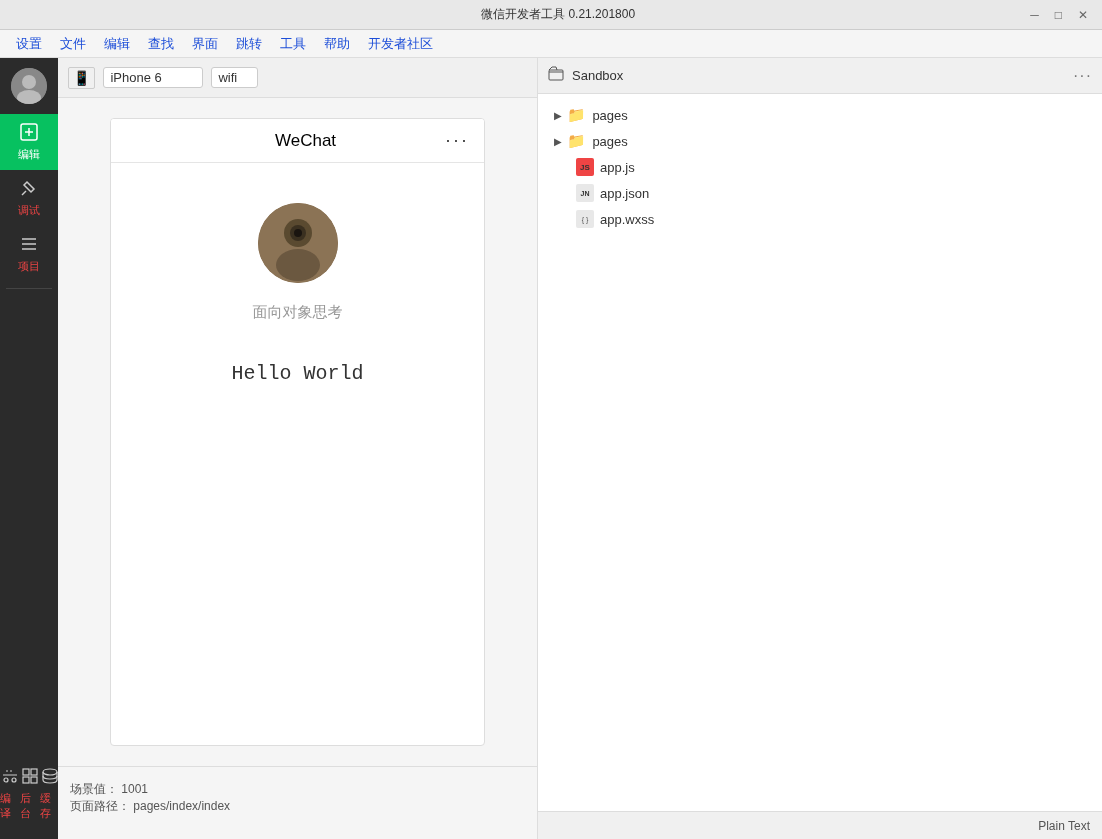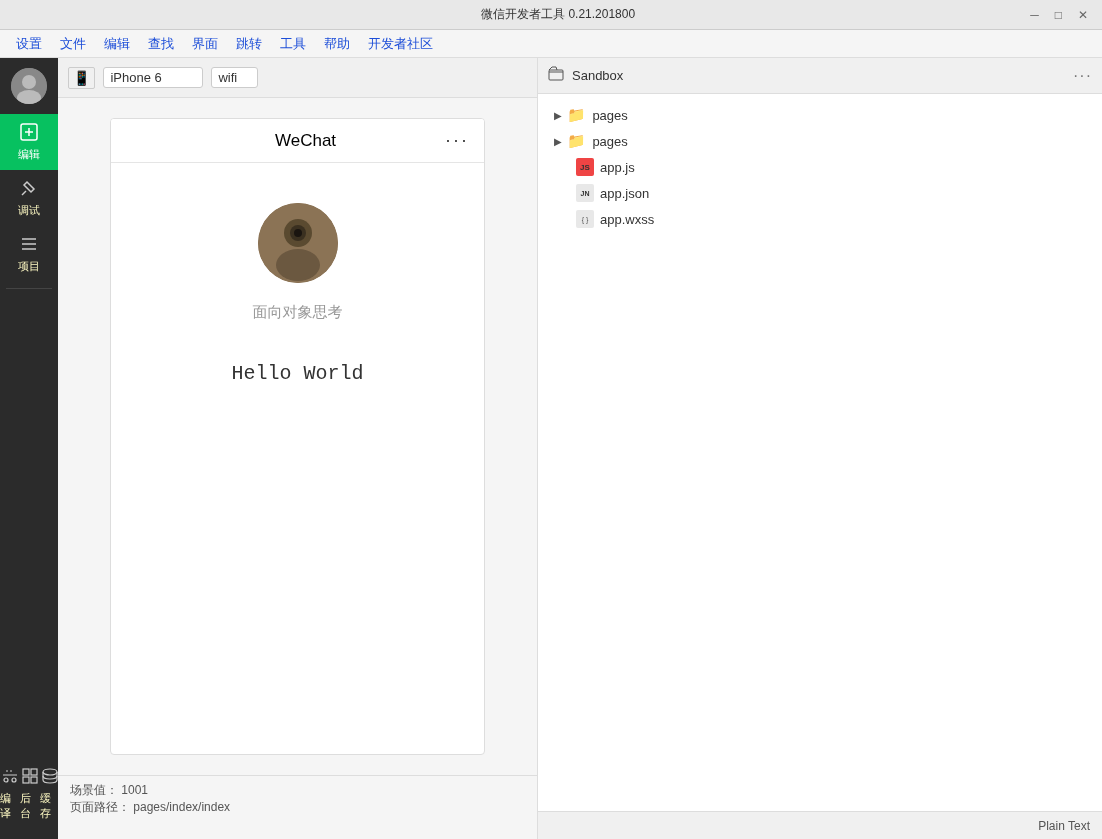--- a/index.html
+++ b/index.html
@@ -90,21 +90,21 @@
       font-size: 18px;
       color: #fff;
     }
     .sidebar-item {
       width: 100%;
       display: flex;
       flex-direction: column;
       align-items: center;
       padding: 8px 0;
       cursor: pointer;
-      color: #fef9c3;
+      color: #ef4444;
     }
     .sidebar-item.active {
       background: #07c160;
       color: #fff;
     }
     .sidebar-icon {
       font-size: 18px;
       line-height: 1;
     }
     .sidebar-label {
@@ -237,24 +237,24 @@
       margin-bottom: 40px;
     }
     #phone-hello {
       font-size: 20px;
       color: #333;
       font-family: 'Courier New', monospace;
     }
 
     
     #simulator-status {
-      height: 64px;
+      height: 73px;
       background: #f5f5f5;
       border-top: 1px solid #ddd;
-      padding: 6px 12px;
+      padding: 14px 12px;
       font-size: 12px;
       color: #555;
     }
 
     
     #right-panel {
       flex: 1;
       display: flex;
       flex-direction: column;
       background: #fff;

